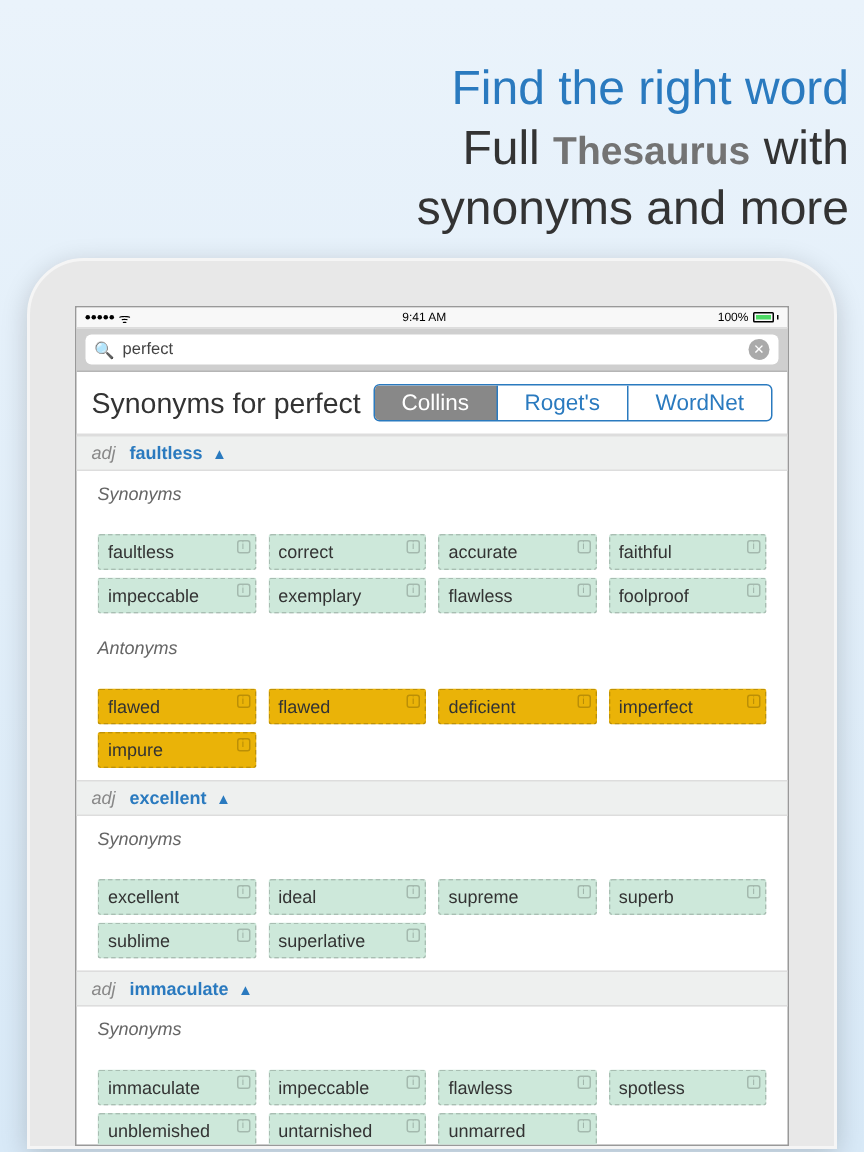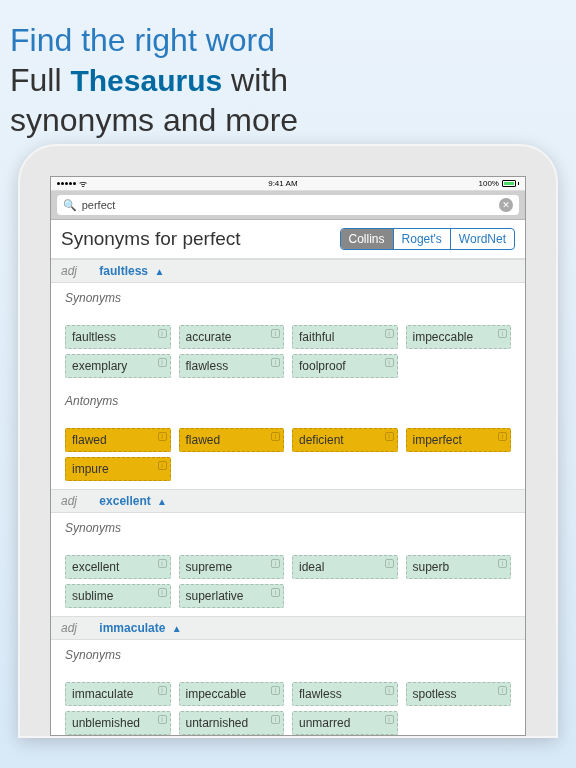--- a/index.html
+++ b/index.html
@@ -1,21 +1,21 @@
 <!DOCTYPE html>
 <html><head>
 <meta charset="utf-8">
 <style>
   * { margin: 0; padding: 0; box-sizing: border-box; font-family: -apple-system, "Helvetica Neue", Arial, sans-serif; }
   body { width: 576px; height: 768px; background: linear-gradient(180deg,#eaf3fb 0%, #d8e9f7 100%); overflow: hidden; }
 
-  .promo { text-align: left; padding: 20px 10px 4px; color: #333; }
+  .promo { text-align: right; padding: 20px 10px 14px; color: #333; margin-top: 18px; }
   .promo .line { font-size: 32px; font-weight: 300; line-height: 1.25; color:#333; }
   .promo .line1 { color:#2a7abf; font-weight:400; }
-  .promo .line2b { font-weight:700; font-size:30px; color:#0369a1; }
+  .promo .line2b { font-weight:700; font-size:26px; color:#737373; }
 
   .device { margin: 0 auto; width: 540px; background:#e8e8e8; border:2px solid #f5f5f5; border-radius:38px 38px 0 0; box-shadow:0 4px 18px rgba(0,0,0,.18); padding:30px 30px 0; }
   .screen { background:#fff; border:1px solid #999; height:560px; overflow:hidden; position:relative; }
 
   .statusbar { height:14px; background:#f8f8f8; display:flex; align-items:center; justify-content:space-between; padding:0 6px; font-size:8px; color:#000; border-bottom:1px solid #ddd;}
   .statusbar .left,.statusbar .right{display:flex;align-items:center;gap:3px;}
   .signal { display:flex; gap:1px;}
   .dot{width:3px;height:3px;border-radius:50%;background:#000;}
   .wifi{font-size:9px;}
   .battery{display:flex;align-items:center;gap:2px;}
@@ -24,26 +24,26 @@
   .batt-cap{width:1px;height:3px;background:#000;}
 
   .searchbar{background:#cfcfcf;padding:4px 6px;display:flex;align-items:center;gap:5px;border-bottom:1px solid #b5b5b5;}
   .searchfield{flex:1;background:#fff;border-radius:4px;height:20px;display:flex;align-items:center;padding:0 6px;font-size:11px;color:#444;}
   .searchfield .mag{color:#888;margin-right:5px;font-size:11px;}
   .clear-btn{width:14px;height:14px;border-radius:50%;background:#aaa;color:#fff;display:flex;align-items:center;justify-content:center;font-size:9px;margin-left:auto;}
 
   .header{display:flex;align-items:flex-end;justify-content:space-between;padding:8px 10px;border-bottom:1px solid #ddd;}
   .header h1{font-size:19px;font-weight:400;color:#333;}
   .seg{display:flex;border:1px solid #2a7abf;border-radius:4px;overflow:hidden;}
-  .seg div{font-size:12px;padding:3px 8px;color:#2a7abf;}
+  .seg div{font-size:15px;padding:3px 18px;color:#2a7abf;}
   .seg div.active{background:#888;color:#fff;border-right:1px solid #2a7abf;}
   .seg div:not(:last-child){border-right:1px solid #2a7abf;}
 
   .sense-row{background:#eef0ef;border-top:1px solid #ddd;border-bottom:1px solid #ddd;padding:4px 10px;font-size:12px;}
-  .sense-row .pos{color:#888;font-style:italic;margin-right:19px;}
+  .sense-row .pos{color:#888;font-style:italic;margin-right:6px;}
   .sense-row .term{color:#2a7abf;font-weight:600;}
   .sense-row .tri{color:#2a7abf;font-size:10px;margin-left:3px;}
 
   .section-label{font-style:italic;color:#666;font-size:12px;padding:8px 14px 20px;}
 
   .chips{padding:0 14px 8px;display:grid;grid-template-columns:repeat(4,1fr);gap:5px 8px;}
   .chip{position:relative;border:1px dashed rgba(0,0,0,.18);border-radius:2px;padding:4px 6px;font-size:12px;color:#333;overflow:hidden;white-space:nowrap;}
   .chip.green{background:#cde8da;}
   .chip.red{background:#eab308;}
   .chip .info{position:absolute;right:3px;top:3px;width:9px;height:9px;border:1px solid rgba(0,0,0,.2);border-radius:2px;font-size:7px;line-height:7px;text-align:center;color:rgba(0,0,0,.25);}
@@ -103,20 +103,21 @@
     </div>
 
     <div class="sense-row">
       <span class="pos">adj</span>
       <span class="term">faultless</span>
       <span class="tri">▲</span>
     </div>
     <div class="section-label">Synonyms</div>
     <div class="chips">
       <div class="chip green"><span>faultless</span><span class="info">i</span></div>
+      <div class="chip green"><span>correct</span><span class="info">i</span></div>
       <div class="chip green"><span>accurate</span><span class="info">i</span></div>
       <div class="chip green"><span>faithful</span><span class="info">i</span></div>
       <div class="chip green"><span>impeccable</span><span class="info">i</span></div>
       <div class="chip green"><span>exemplary</span><span class="info">i</span></div>
       <div class="chip green"><span>flawless</span><span class="info">i</span></div>
       <div class="chip green"><span>foolproof</span><span class="info">i</span></div>
     </div>
     <div class="section-label">Antonyms</div>
     <div class="chips">
       <div class="chip red"><span>flawed</span><span class="info">i</span></div>
@@ -127,22 +128,22 @@
     </div>
 
     <div class="sense-row">
       <span class="pos">adj</span>
       <span class="term">excellent</span>
       <span class="tri">▲</span>
     </div>
     <div class="section-label">Synonyms</div>
     <div class="chips">
       <div class="chip green"><span>excellent</span><span class="info">i</span></div>
+      <div class="chip green"><span>ideal</span><span class="info">i</span></div>
       <div class="chip green"><span>supreme</span><span class="info">i</span></div>
-      <div class="chip green"><span>ideal</span><span class="info">i</span></div>
       <div class="chip green"><span>superb</span><span class="info">i</span></div>
       <div class="chip green"><span>sublime</span><span class="info">i</span></div>
       <div class="chip green"><span>superlative</span><span class="info">i</span></div>
     </div>
 
     <div class="sense-row">
       <span class="pos">adj</span>
       <span class="term">immaculate</span>
       <span class="tri">▲</span>
     </div>

